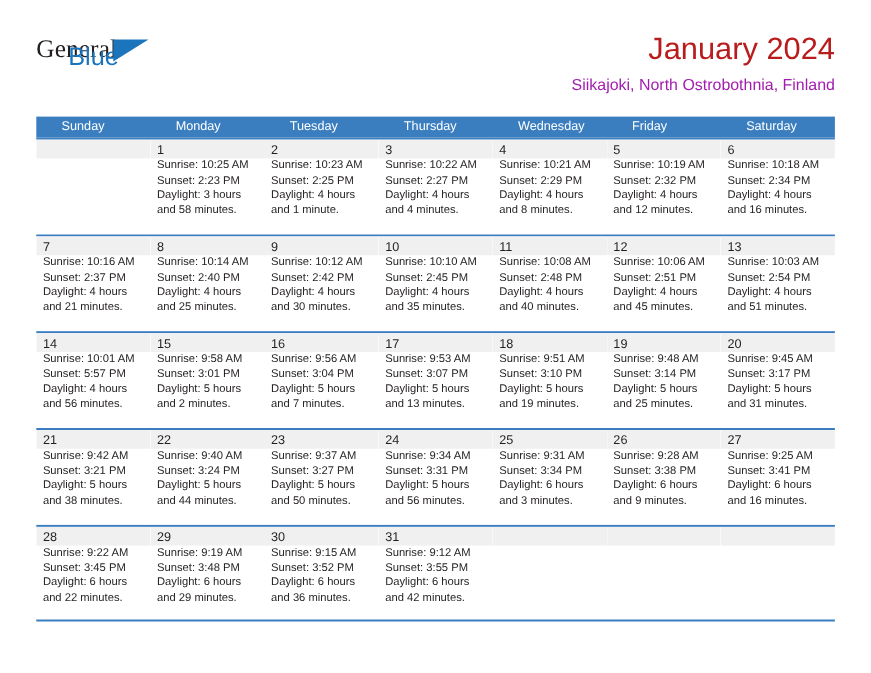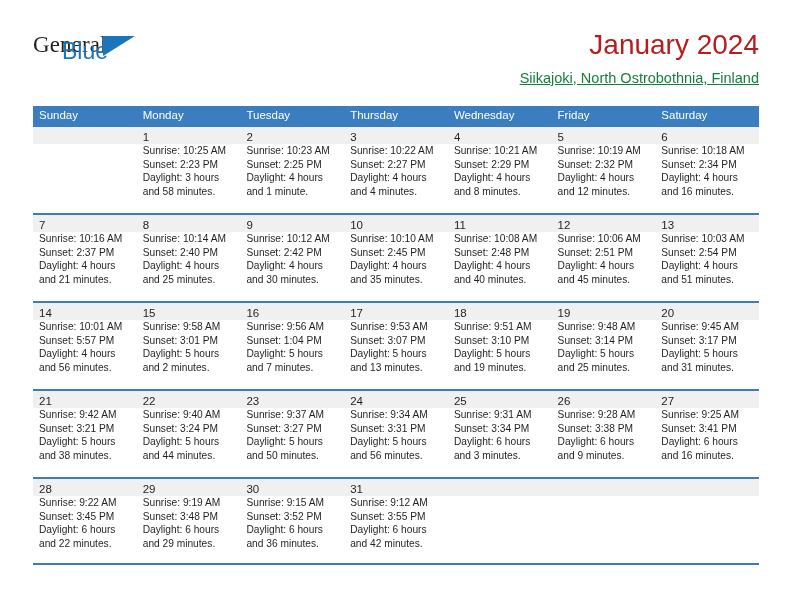--- a/index.html
+++ b/index.html
@@ -72,44 +72,43 @@
     text-align: right;
   }
   .cal-title {
     font-size: 28px;
     color: #b91c1c;
     line-height: 34px;
     white-space: nowrap;
   }
   .cal-subtitle {
     font-size: 14.5px;
-    color: #15803d;
+    color: #a21caf;
     line-height: 20px;
     margin-top: 6px;
     white-space: nowrap;
-    text-decoration: underline;
   }
 
   
   .calendar {
     position: absolute;
     left: 33px;
     top: 106px;
     width: 726px;
   }
 
   .weekday-row {
     display: flex;
     background: #3a7ec0;
     height: 19px;
   }
   .weekday {
     flex: 1 1 0;
     box-sizing: border-box;
-    padding-left: 6px;
+    padding-left: 23px;
     color: #ffffff;
     font-size: 11.5px;
     line-height: 19px;
     white-space: nowrap;
     overflow: hidden;
   }
 
   .week {
     display: flex;
     border-top: 2px solid #3a7ec0;
@@ -321,21 +320,21 @@
               <div class="info-line">Sunrise: 9:58 AM</div>
               <div class="info-line">Sunset: 3:01 PM</div>
               <div class="info-line">Daylight: 5 hours</div>
               <div class="info-line">and 2 minutes.</div>
             </div>
           </div>
           <div class="day-cell">
             <div class="daynum-band"><span class="daynum">16</span></div>
             <div class="day-body">
               <div class="info-line">Sunrise: 9:56 AM</div>
-              <div class="info-line">Sunset: 1:04 PM</div>
+              <div class="info-line">Sunset: 3:04 PM</div>
               <div class="info-line">Daylight: 5 hours</div>
               <div class="info-line">and 7 minutes.</div>
             </div>
           </div>
           <div class="day-cell">
             <div class="daynum-band"><span class="daynum">17</span></div>
             <div class="day-body">
               <div class="info-line">Sunrise: 9:53 AM</div>
               <div class="info-line">Sunset: 3:07 PM</div>
               <div class="info-line">Daylight: 5 hours</div>

